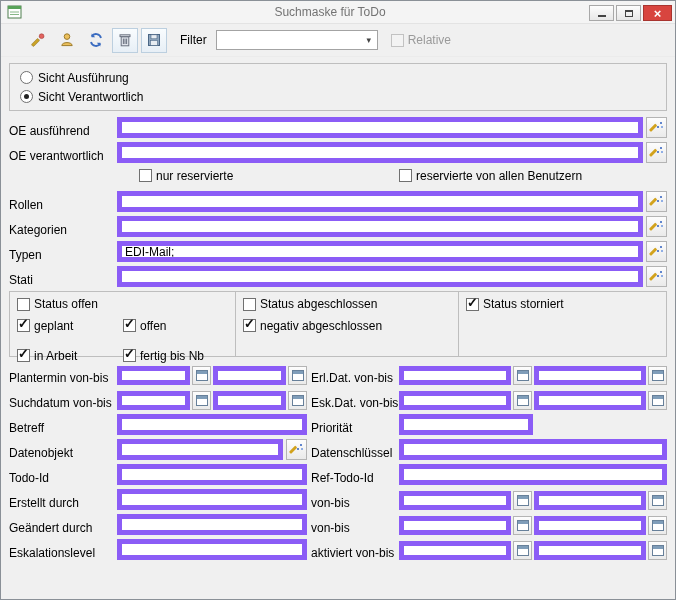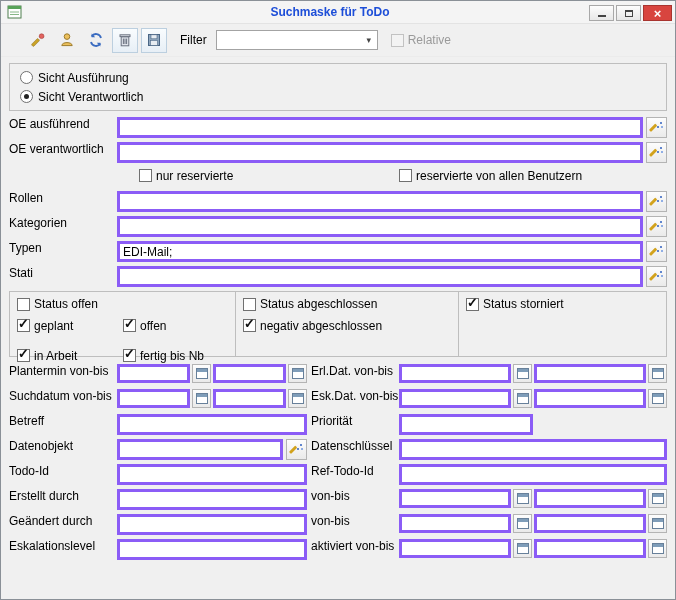--- a/index.html
+++ b/index.html
@@ -1,21 +1,21 @@
 <!DOCTYPE html>
 <html><head>
 <meta charset="utf-8">
 <style>
   html,body{margin:0;padding:0;}
   body{background:#bfbfbf;font-family:"Liberation Sans",sans-serif;font-size:12px;color:#000;}
   .window{width:676px;height:600px;margin:0 auto;background:#f0f0f0;border:1px solid #8a9097;box-sizing:border-box;display:flex;flex-direction:column;}
   
   .titlebar{height:22px;background:#f4f4f4;border-bottom:1px solid #e3e3e3;display:flex;align-items:center;position:relative;flex:none;}
   .appicon{margin-left:6px;display:flex;flex:none;}
-  .title{position:absolute;left:0;right:16px;text-align:center;color:#1d4ed8;font-weight:bold;}
+  .title{position:absolute;left:0;right:16px;text-align:center;color:#737373;}
   .winbtns{margin-left:auto;display:flex;gap:2px;padding:2px 3px 0 0;position:relative;}
   .winbtn{width:25px;height:16px;display:flex;align-items:center;justify-content:center;border:1px solid #a8a8a8;background:linear-gradient(#fdfdfd,#e7e7e7);box-sizing:border-box;cursor:pointer;}
   .winbtn.close{width:29px;background:#d8453f;border-color:#a8342f;}
   .min-glyph{width:8px;height:2px;background:#444;display:block;margin-top:6px;}
   .max-glyph{width:8px;height:7px;border:1px solid #444;border-top-width:2px;display:block;box-sizing:border-box;}
   .close-glyph{color:#fff;font-weight:bold;font-size:13px;line-height:13px;}
   
   .toolbar{height:32px;display:flex;align-items:center;padding:0 24px;gap:3px;flex:none;border-bottom:1px solid #ebebeb;}
   .toolbtn{width:26px;height:25px;display:flex;align-items:center;justify-content:center;background:transparent;border:1px solid transparent;padding:0;cursor:pointer;}
   .toolbtn.framed{border:1px solid #bccfdf;background:linear-gradient(#f9fcfe,#e7eff6);}
@@ -28,28 +28,28 @@
   .cbwrap.disabled{color:#9a9a9a;cursor:default;margin-left:10px;}
   .cbwrap.disabled .cb{border-color:#c2c2c2;background:#f3f3f3;}
   .cb{width:13px;height:13px;border:1px solid #707070;background:#fff;position:relative;flex:none;box-sizing:border-box;}
   .cb.checked::after{content:"\2713";position:absolute;left:0;top:-3px;font-size:13px;font-weight:bold;color:#111;}
   .radiowrap{display:flex;align-items:center;gap:5px;height:19px;cursor:pointer;}
   .radio{width:13px;height:13px;border:1px solid #707070;border-radius:50%;background:#fff;position:relative;flex:none;box-sizing:border-box;}
   .radio.checked::after{content:"";position:absolute;left:3px;top:3px;width:5px;height:5px;border-radius:50%;background:#222;}
   
   .content{flex:1;padding:6px 8px;overflow:hidden;}
   .groupbox{border:1px solid #bebebe;background:#f0f0f0;padding:4px 10px;margin-bottom:6px;}
-  .frow{display:flex;align-items:flex-start;margin-bottom:4px;height:21px;}
+  .frow{display:flex;align-items:flex-end;margin-bottom:4px;height:21px;}
   .flabel{width:108px;flex:none;}
   .rlabel{width:88px;flex:none;padding-left:4px;box-sizing:content-box;}
   .lfield{width:190px;flex:none;display:flex;align-items:center;}
   .rfield{flex:1;display:flex;align-items:center;min-width:0;}
   .grow{flex:1;}
   .w134{flex:0 0 134px;}
-  .tinput{height:21px;box-sizing:border-box;border:3px solid #8b5cf6;background:#fff;padding:0 3px;font:12px "Liberation Sans",sans-serif;min-width:0;}
+  .tinput{height:21px;box-sizing:border-box;border:5px solid #8b5cf6;background:#fff;padding:0 3px;font:12px "Liberation Sans",sans-serif;min-width:0;}
   .lookupbtn{width:21px;height:21px;flex:none;margin-left:3px;border:1px solid #b4b4b4;background:linear-gradient(#fdfdfd,#eaeaea);padding:0;cursor:pointer;display:flex;align-items:center;justify-content:center;}
   .calbtn{width:19px;height:19px;flex:none;border:1px solid #b4b4b4;background:linear-gradient(#fdfdfd,#eaeaea);padding:0;cursor:pointer;display:flex;align-items:center;justify-content:center;}
   .calicon{width:12px;height:11px;box-sizing:border-box;border:1px solid #67809a;background:linear-gradient(#7f9db9 0 3px,#fff 3px);display:block;}
   .wandicon{position:relative;width:13px;height:13px;display:block;}
   .wandicon::before{content:"";position:absolute;left:1px;bottom:2px;width:9px;height:3px;background:#d2a21c;border-radius:1px;transform:rotate(-45deg);transform-origin:left bottom;}
   .wandicon::after{content:"";position:absolute;right:1px;top:1px;width:2px;height:2px;border-radius:50%;background:#2f5fbf;box-shadow:-3px 4px 0 0 #2f5fbf,1px 4px 0 0 #6f97e0;}
   .cbrow{display:flex;margin:3px 0 7px 110px;height:17px;align-items:center;}
   .cbrow .cbwrap:first-child{width:260px;margin-left:20px;}
   
   .statusrow{display:flex;margin-bottom:7px;}

